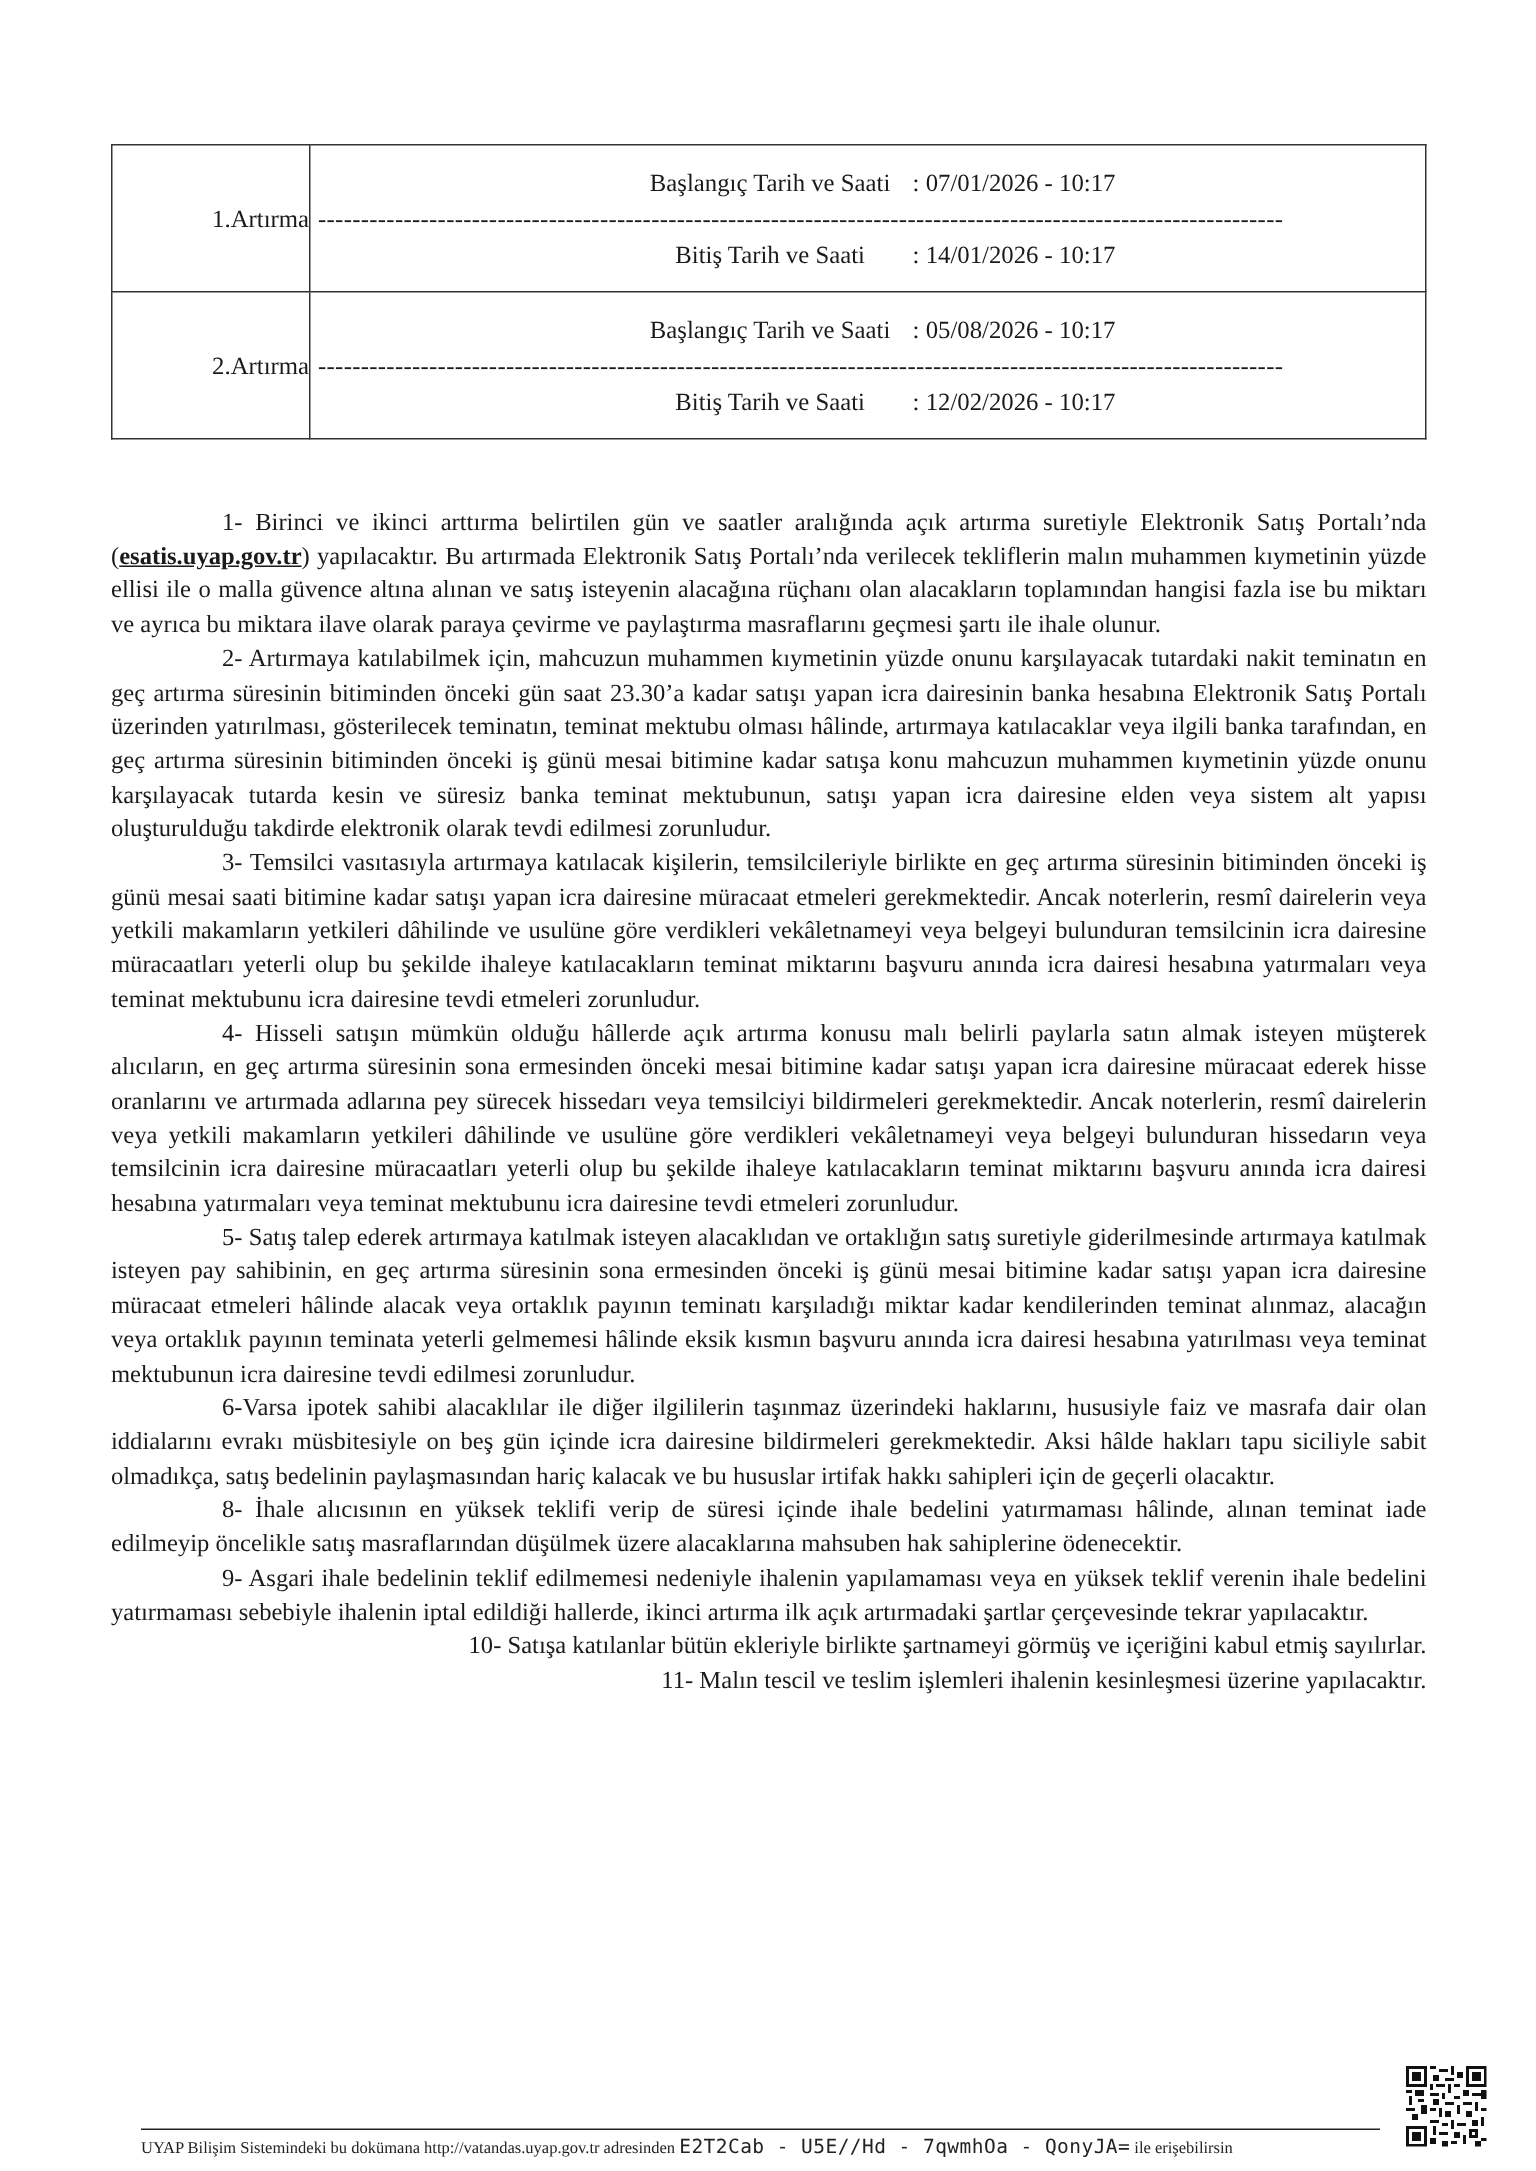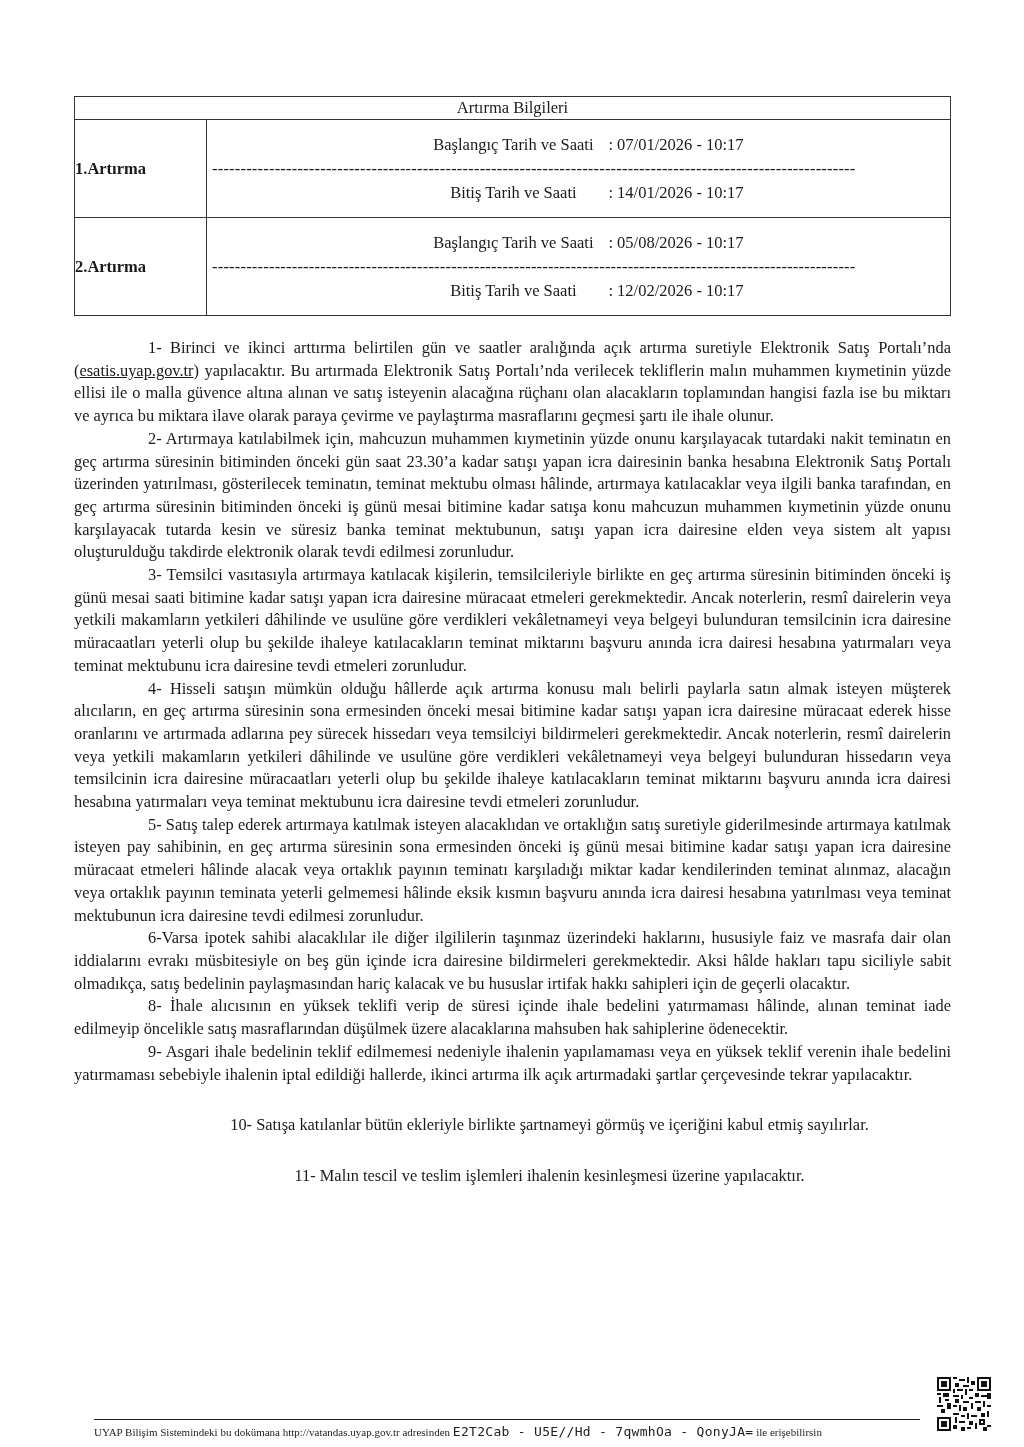--- a/index.html
+++ b/index.html
@@ -12,55 +12,52 @@
 
   
   .auction-table {
     position: absolute; left: 74px; top: 96px; width: 877px;
     border-collapse: collapse; font-size: 16.5px;
   }
   .auction-table td, .auction-table th {
     border: 1px solid #333; padding: 0; font-weight: normal;
   }
   .auction-table th { height: 22px; text-align: center; line-height: 22px; }
-  .auction-table td.label-cell { width: 131px; text-align: left; vertical-align: middle; height: 97px; font-weight: bold; }
+  .auction-table td.label-cell { width: 131px; text-align: right; vertical-align: middle; height: 97px; }
   .auction-table td.info-cell { padding-left: 5px; vertical-align: middle; }
   .info-line { height: 24px; line-height: 24px; white-space: nowrap; text-align: center; }
   .info-line .key { display: inline-block; width: 190px; }
   .dash-line { height: 24px; line-height: 24px; white-space: nowrap; overflow: hidden; width: 675px; letter-spacing: 0.2px; }
 
   
   .conditions {
     position: absolute; left: 74px; top: 337px; width: 877px;
     font-size: 16.4px; line-height: 22.7px; text-align: justify;
   }
   .conditions p { margin: 0; text-indent: 74px; }
   .conditions p.head { text-indent: 74px; }
-  .conditions .nojust { text-align: center; margin-top: 28px; }
-  .bold-link { font-weight: normal; text-decoration: underline; }
+  .conditions .nojust { text-align: right; }
+  .bold-link { font-weight: bold; text-decoration: underline; }
 
   
   .footer-rule { position: absolute; left: 94px; top: 1419px; width: 826px; height: 1px; background: #222; }
   .footer {
     position: absolute; left: 94px; top: 1424px; white-space: nowrap;
     font-size: 11px; line-height: 16px; color: #222;
   }
   .footer .code { font-family: "DejaVu Sans Mono", "Liberation Mono", monospace; font-size: 13px; letter-spacing: 0.3px; }
   .qr { position: absolute; left: 937px; top: 1377px; width: 54px; height: 54px; }
 </style>
 </head>
 <body>
 
 <div class="page">
 
   <table class="auction-table">
     <tbody>
-        <tr>
-      <th colspan="2">Artırma Bilgileri</th>
-    </tr>
     <tr>
       <td class="label-cell">1.Artırma</td>
       <td class="info-cell">
         <div class="info-line">
           <span class="key">Başlangıç Tarih ve Saati</span><span>: 07/01/2026 - 10:17</span>
         </div>
         <div class="dash-line">-----------------------------------------------------------------------------------------------------------------</div>
         <div class="info-line">
           <span class="key">Bitiş Tarih ve Saati</span><span>: 14/01/2026 - 10:17</span>
         </div>

